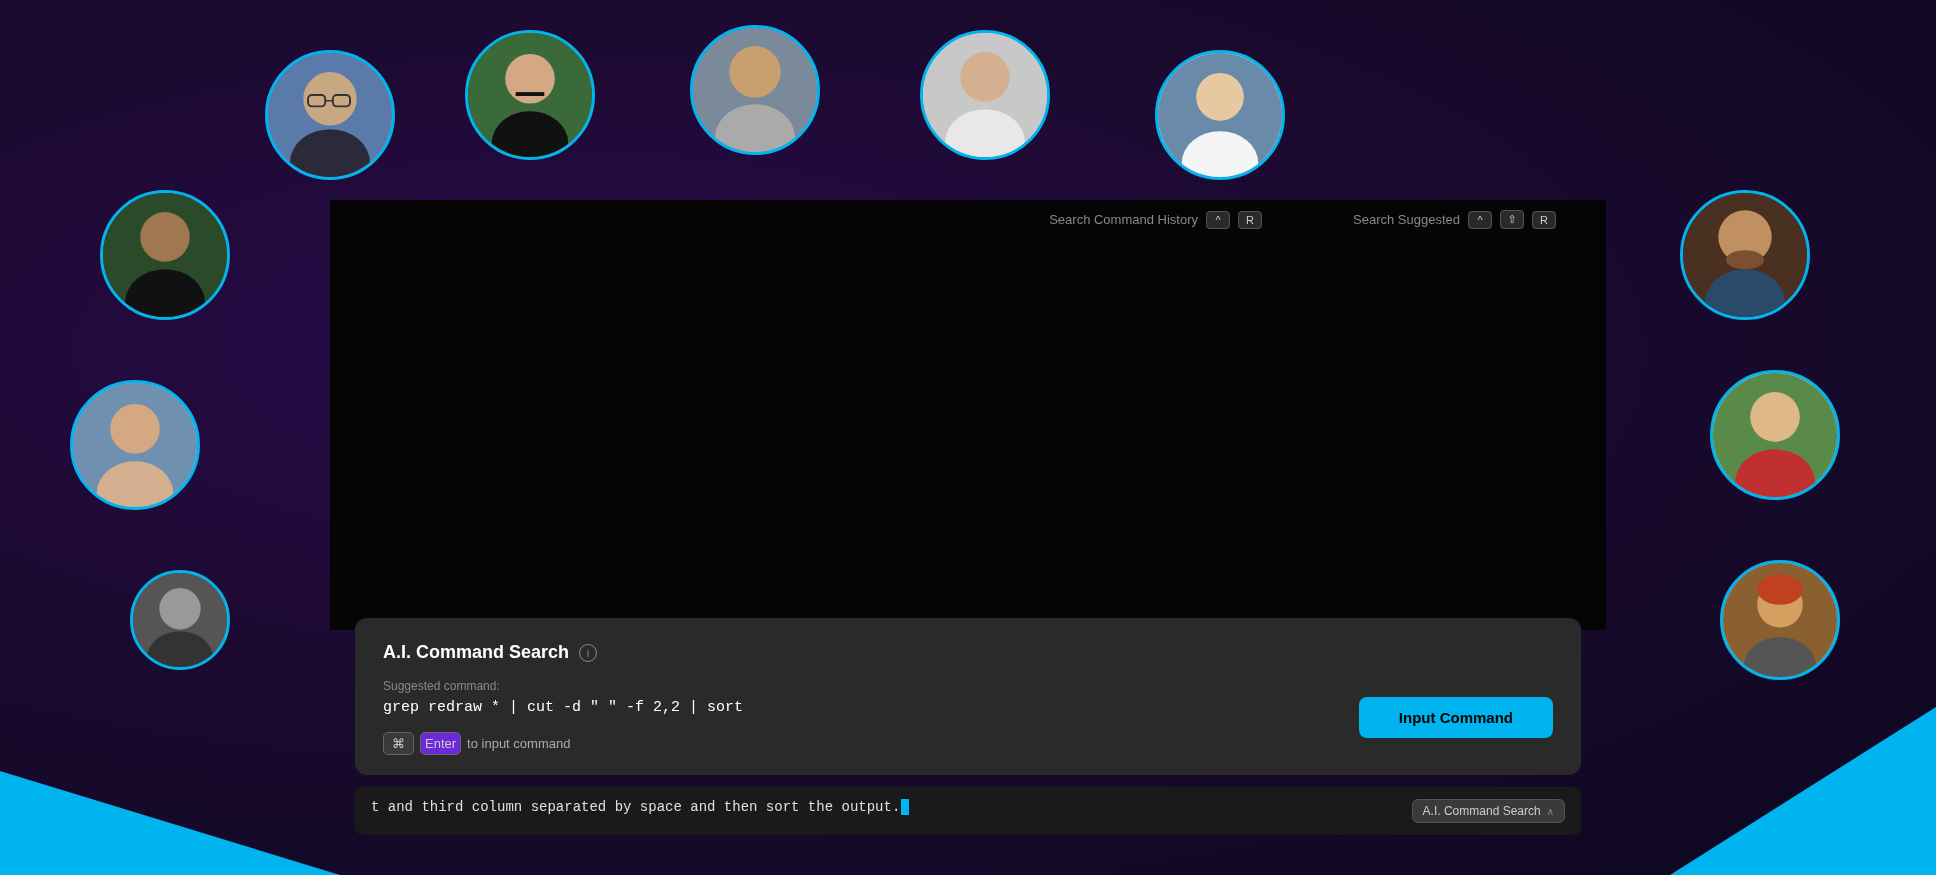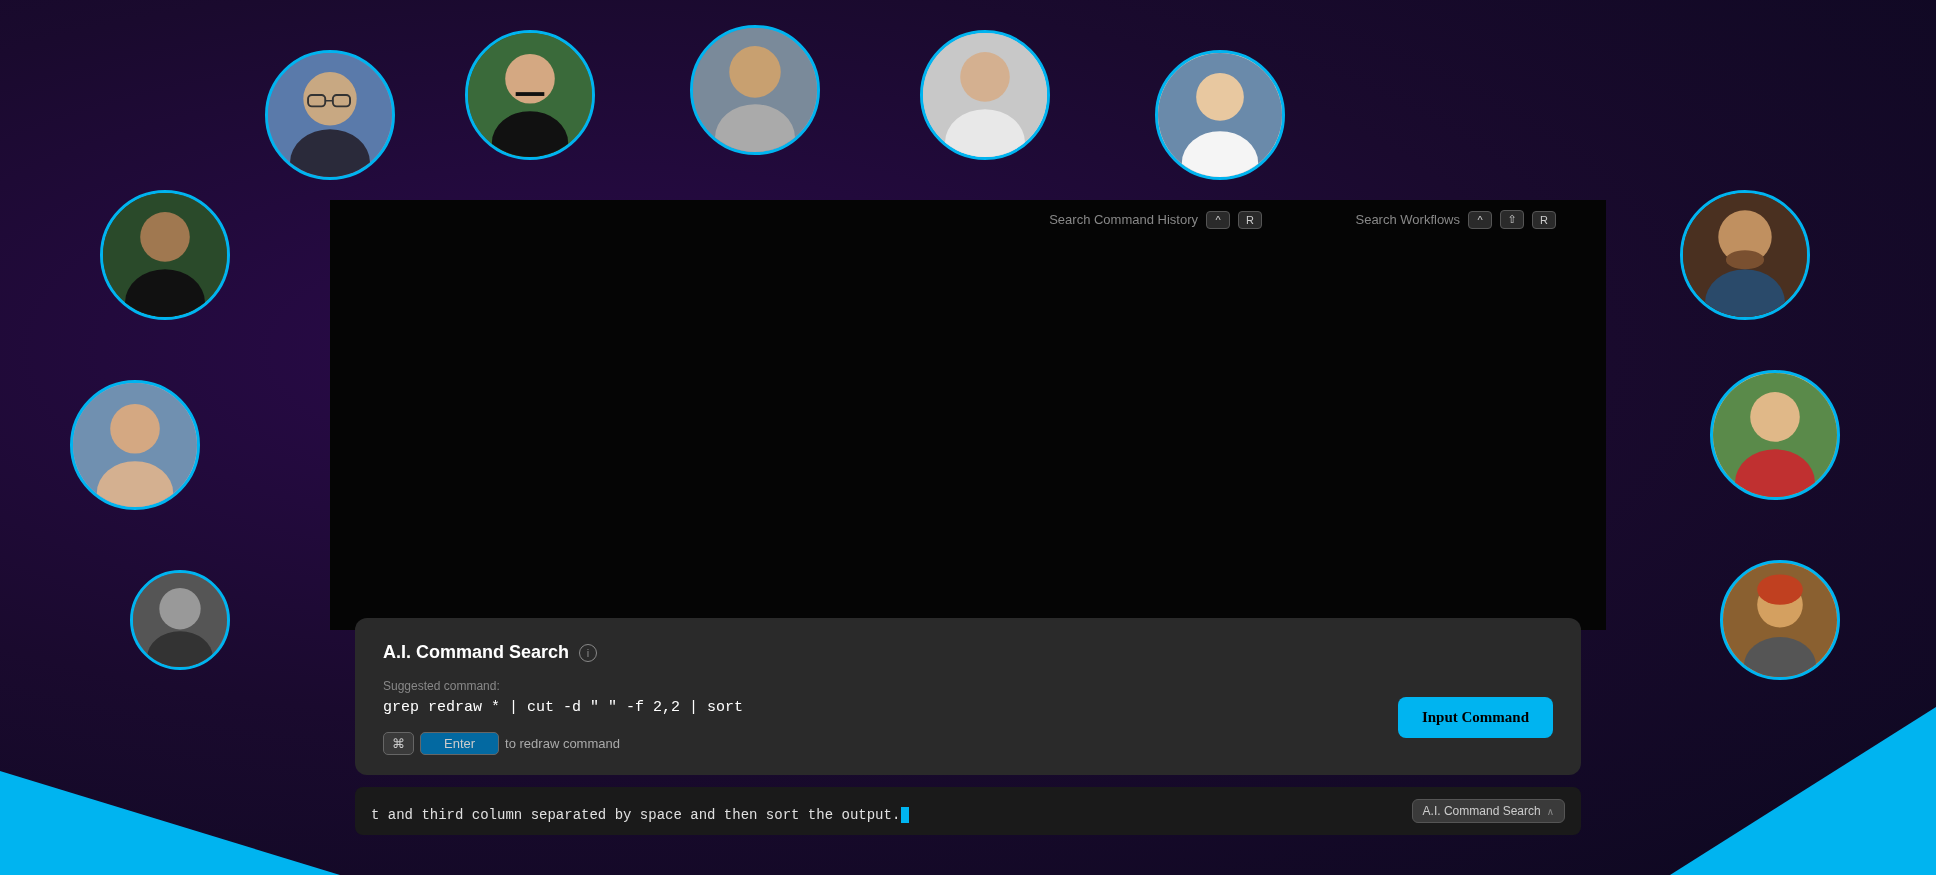--- a/index.html
+++ b/index.html
@@ -153,58 +153,57 @@
       border-radius: 5px;
       color: #ccc;
       font-size: 13px;
       padding: 3px 8px;
       display: inline-flex;
       align-items: center;
       justify-content: center;
     }
 
     .kbd-enter {
-      background: #0369a1;
+      background: #6d28d9;
       border: 1px solid #666;
       border-radius: 5px;
       color: #ccc;
       font-size: 13px;
-      padding: 3px 23px;
+      padding: 3px 4px;
     }
 
     .enter-text {
       color: #aaa;
       font-size: 13px;
     }
 
     .input-command-btn {
       background: #00b4f0;
       color: #000;
       border: none;
       border-radius: 8px;
-      padding: 12px 24px;
+      padding: 12px 40px;
       font-size: 15px;
       font-weight: 600;
       cursor: pointer;
       white-space: nowrap;
       align-self: center;
-      font-family: Liberation Serif, serif;
     }
 
     
     .terminal-input-bar {
       position: absolute;
       bottom: 40px;
       left: 355px;
       right: 355px;
       background: #1a1a1a;
       border-radius: 8px;
       padding: 12px 16px;
       display: flex;
-      align-items: flex-end;
+      align-items: flex-start;
       gap: 12px;
       z-index: 20;
     }
 
     .terminal-text {
       color: #e0e0e0;
       font-family: 'Courier New', monospace;
       font-size: 14px;
       flex: 1;
     }
@@ -406,40 +405,40 @@
   </div>
 </div>
 
 <div class="shortcuts-bar">
   <div class="shortcut-row">
     <span class="shortcut-label">Search Command History</span>
     <span class="kbd">^</span>
     <span class="kbd">R</span>
   </div>
   <div class="shortcut-row">
-    <span class="shortcut-label">Search Workflows</span>
+    <span class="shortcut-label">Search Suggested</span>
     <span class="kbd">^</span>
     <span class="kbd">⇧</span>
     <span class="kbd">R</span>
   </div>
 </div>
 
 <div class="ai-panel">
   <div class="ai-panel-header">
     <span class="ai-panel-title">A.I. Command Search</span>
     <span class="info-icon">i</span>
   </div>
   <div class="ai-panel-body">
     <div class="ai-panel-left">
       <div class="suggested-label">Suggested command:</div>
       <div class="suggested-command">grep redraw * | cut -d " " -f 2,2 | sort</div>
       <div class="enter-hint">
         <span class="kbd-cmd">⌘</span>
         <span class="kbd-enter">Enter</span>
-        <span class="enter-text">to redraw command</span>
+        <span class="enter-text">to input command</span>
       </div>
     </div>
     <button class="input-command-btn">Input Command</button>
   </div>
 </div>
 
 <div class="terminal-input-bar">
   <span class="terminal-text">
     <span>t and third column separated by space and then sort the output.</span><span class="cursor"></span>
   </span>

